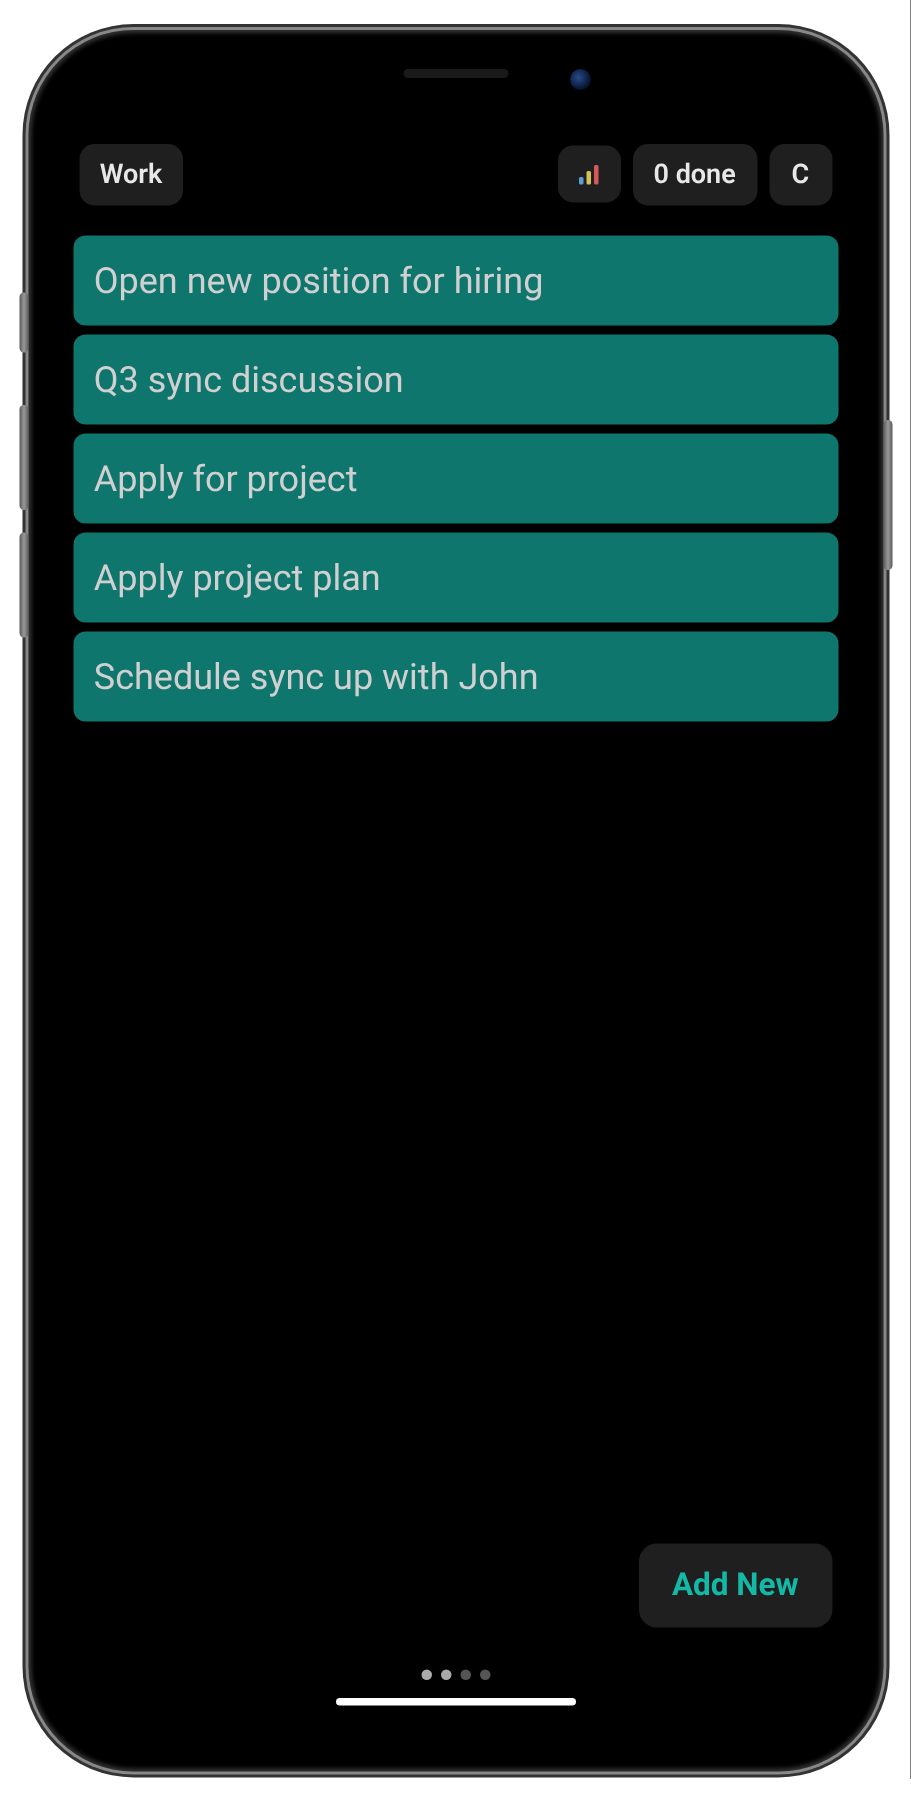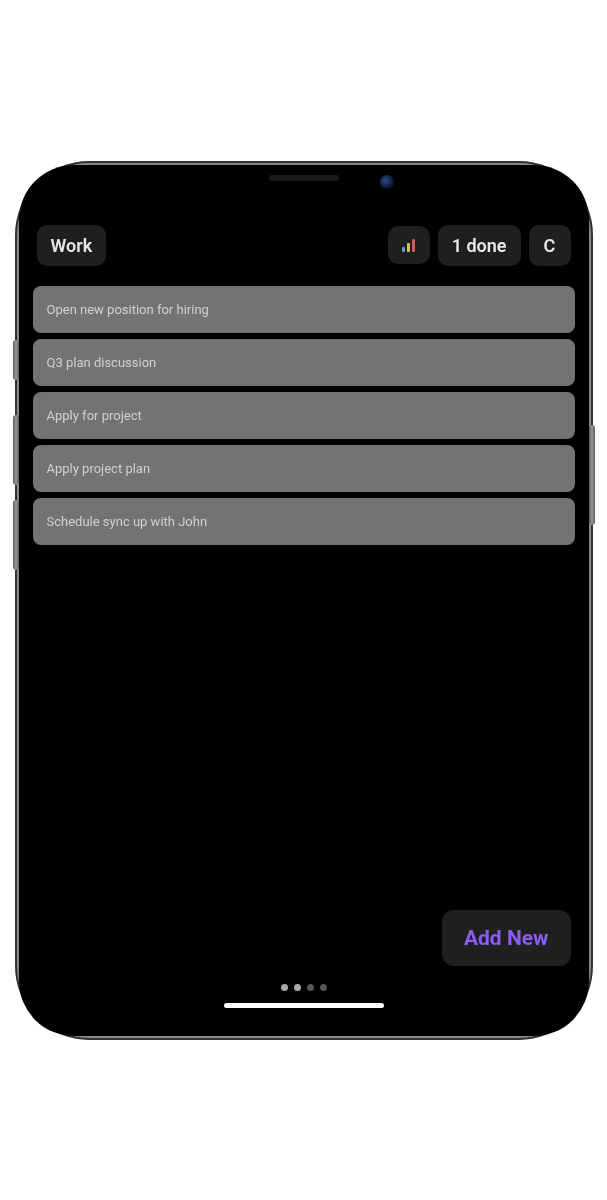--- a/index.html
+++ b/index.html
@@ -13,24 +13,24 @@
       width: 607px;
       height: 1200px;
       background: #fff;
       display: flex;
       align-items: center;
       justify-content: center;
     }
 
     .phone-frame {
       width: 570px;
-      height: 871px;
+      height: 1161px;
       background: #000;
       border-radius: 70px;
-      padding: 0;
+      padding: 16px;
       position: relative;
       box-shadow: 0 0 0 2px #888, 0 0 0 4px #333, inset 0 0 3px 2px rgba(255,255,255,0.2);
     }
 
     .side-button {
       position: absolute;
       background: linear-gradient(to right, #5a5a5a, #999, #5a5a5a);
       border-radius: 3px;
     }
 
@@ -180,49 +180,49 @@
 
     .task-list {
       padding: 2px 14px;
       display: flex;
       flex-direction: column;
       gap: 6px;
       flex: 1;
     }
 
     .task-item {
-      background: #737373;
+      background: #0f766e;
       border-radius: 8px;
       padding: 16px 14px;
       color: #d0d0d0;
-      font-size: 13px;
+      font-size: 24px;
       font-weight: 400;
     }
 
     .bottom-area {
       position: absolute;
       bottom: 28px;
       left: 0;
       right: 0;
       padding: 0 18px;
       display: flex;
       flex-direction: column;
       align-items: center;
     }
 
     .add-new-button {
       align-self: flex-end;
       background: #1f1f1f;
-      color: #8b5cf6;
+      color: #14b8a6;
       border: none;
       border-radius: 12px;
       padding: 16px 22px;
       font-size: 21px;
       font-weight: 700;
-      margin-bottom: 18px;
+      margin-bottom: 28px;
     }
 
     .page-dots {
       display: flex;
       gap: 6px;
       margin-bottom: 12px;
     }
 
     .dot {
       width: 7px;
@@ -262,28 +262,28 @@
         <button class="pill-button">Work</button>
       </div>
       <div class="header-right">
         <button class="icon-button">
           <span class="chart-icon">
             <span class="chart-bar b1"></span>
             <span class="chart-bar b2"></span>
             <span class="chart-bar b3"></span>
           </span>
         </button>
-        <button class="pill-button">1 done</button>
+        <button class="pill-button">0 done</button>
         <button class="pill-button" style="min-width:42px;padding:10px 0;">C</button>
       </div>
     </div>
 
     <div class="task-list">
       <div class="task-item">Open new position for hiring</div>
-      <div class="task-item">Q3 plan discussion</div>
+      <div class="task-item">Q3 sync discussion</div>
       <div class="task-item">Apply for project</div>
       <div class="task-item">Apply project plan</div>
       <div class="task-item">Schedule sync up with John</div>
     </div>
 
     <div class="bottom-area">
       <button class="add-new-button">Add New</button>
       <div class="page-dots">
         <span class="dot active"></span>
         <span class="dot active"></span>

